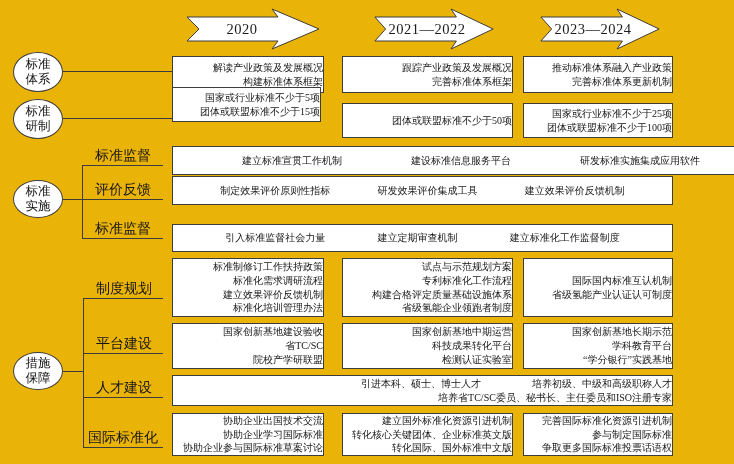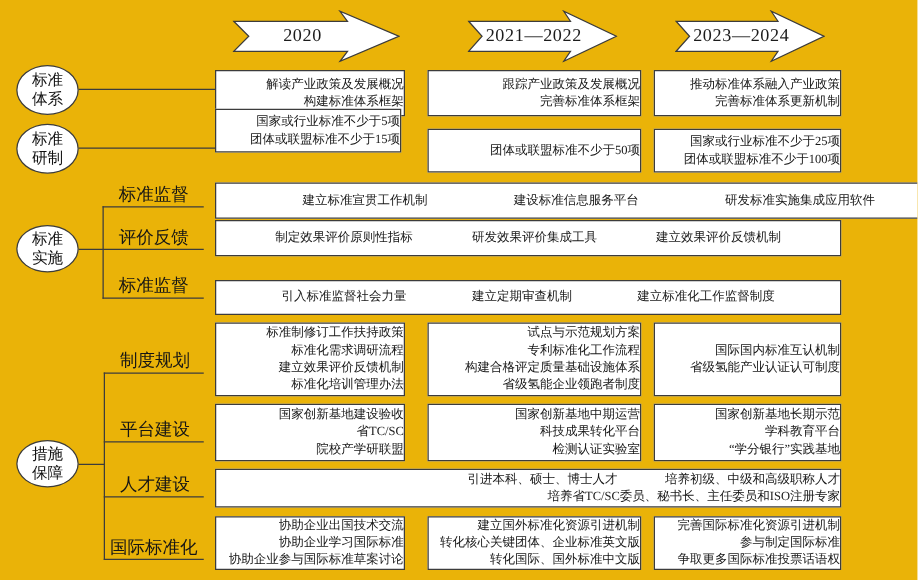--- a/index.html
+++ b/index.html
@@ -23,21 +23,21 @@
   .sublabel{
     position:absolute;width:80px;text-align:center;font-size:14px;color:#151515;
     white-space:nowrap;
   }
   .box{
     position:absolute;border:1px solid #3c3c3c;background:#fff;box-sizing:border-box;
     display:flex;flex-direction:column;align-items:flex-end;justify-content:center;
     font-size:10px;line-height:1.38;text-align:center;color:#161616;
   }
   .wbox{flex-direction:row;justify-content:space-evenly;align-items:center;}
-  .talent-line1{display:flex;gap:38px;justify-content:center;}
+  .talent-line1{display:flex;gap:51px;justify-content:center;}
 </style>
 </head>
 <body>
 
 <div class="canvas">
 
   <div class="arrow" style="left:186px;width:134px;">
     <svg viewBox="0 0 134 42" preserveAspectRatio="none">
       <polygon points="1,9 92,9 86,1 133,21 86,41 92,33 1,33 13,21" fill="#ffffff" stroke="#3c3c3c" stroke-width="1" vector-effect="non-scaling-stroke"></polygon>
     </svg>

